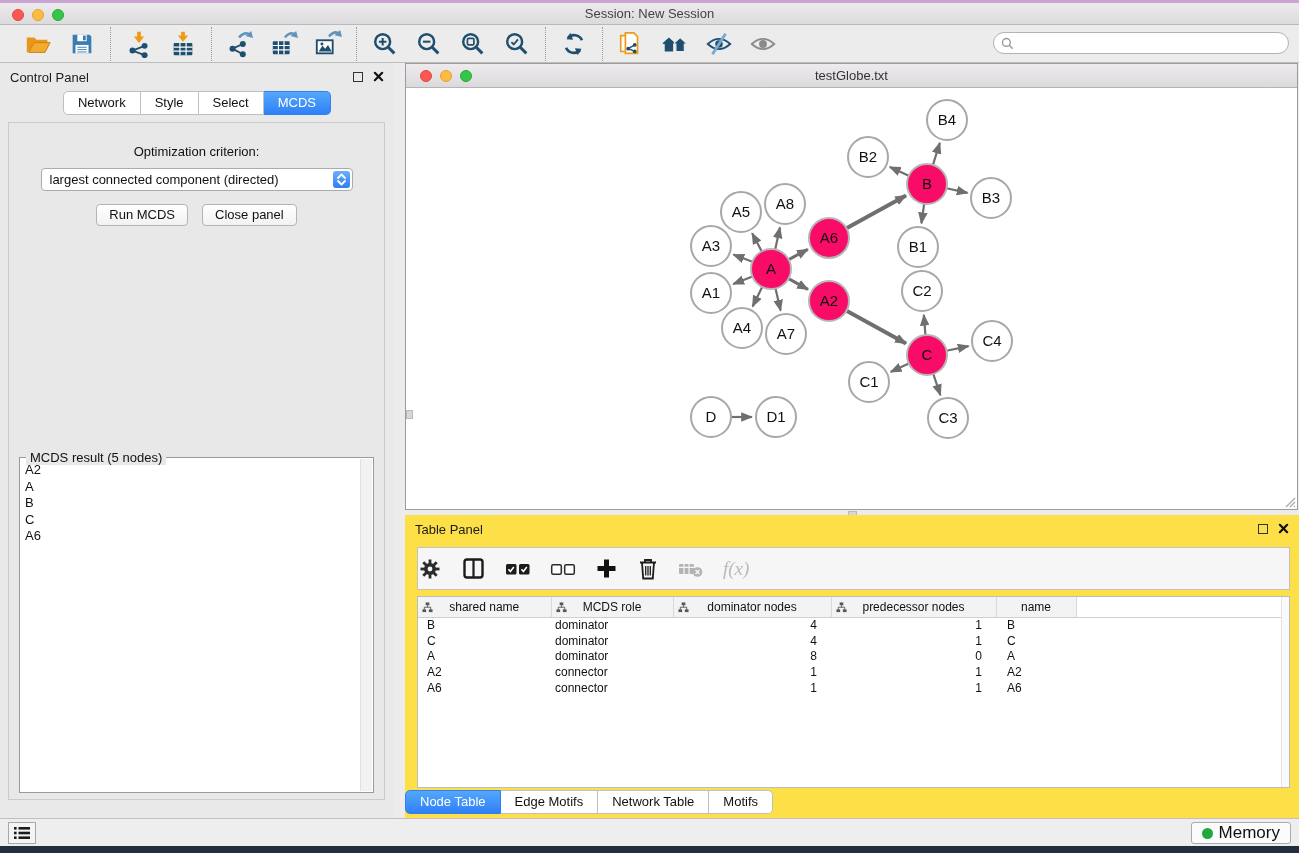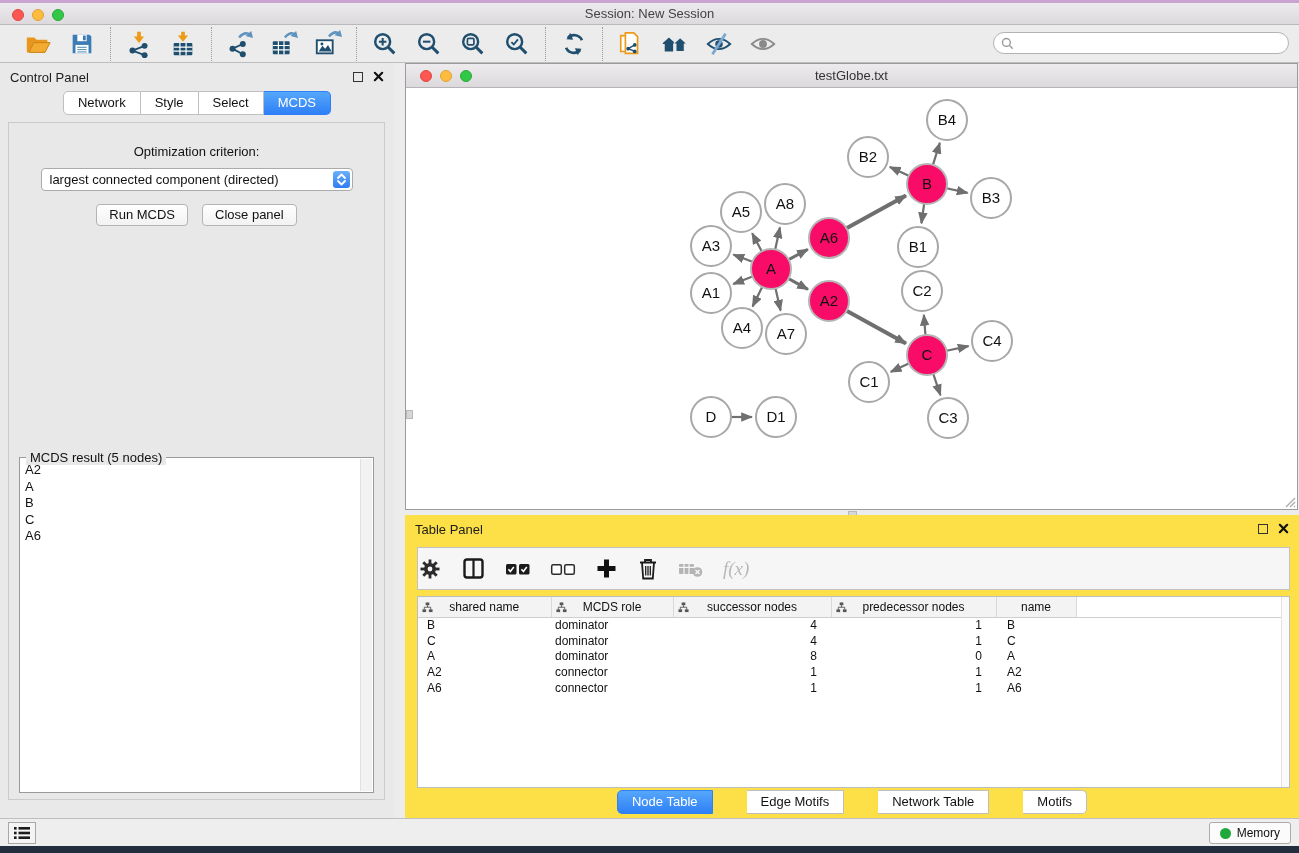--- a/index.html
+++ b/index.html
@@ -93,30 +93,30 @@
   .node-table th { background:#f3f3f3; border-right:1px solid #d9d9d9; border-bottom:1px solid #cfcfcf;
     font-weight:normal; height:20px; position:relative; text-align:center; }
   .node-table th.filler { background:#fff; border-right:none; }
   .node-table th .hicon { position:absolute; left:4px; top:5px; }
   .node-table td { height:15.7px; padding:0 4px; white-space:nowrap; overflow:hidden; }
   .node-table td.r { text-align:right; padding-right:14px; }
   .node-table td.first { padding-left:9px; }
   .node-table td.name { padding-left:11px; }
   .tbl-scroll { position:absolute; right:0; top:0; bottom:0; width:8px; background:#fafafa; border-left:1px solid #e3e3e3; }
 
-  .tp-tabs { position:absolute; left:0; right:0; bottom:4px; display:flex; justify-content:center;gap:34px; }
+  .tp-tabs { position:absolute; left:0; right:0; bottom:4px; display:flex; justify-content:flex-start; }
 
   
   .statusbar { position:absolute; left:0; top:818px; width:1299px; height:28px;
     background:#eeeeee; border-top:1px solid #c0c0c0; }
   .list-btn { position:absolute; left:8px; top:3px; width:28px; height:22px; background:#f4f4f4;
     border:1px solid #a8a8a8; display:flex; align-items:center; justify-content:center; cursor:pointer; }
   .memory-btn { position:absolute; right:8px; top:3px; height:22px; background:#fbfbfb;
     border:1px solid #ababab; border-radius:3px; display:flex; align-items:center; gap:6px;
-    padding:0 10px; font-size:12px; color:#111; cursor:pointer; }
+    padding:0 10px; font-size:17px; color:#111; cursor:pointer; }
   .mem-dot { width:11px; height:11px; border-radius:50%; background:#1fa83c; }
   .bottom-strip { position:absolute; left:0; top:846px; width:1299px; height:7px; background:#222e3e; }
 </style>
 </head>
 <body>
 
 <div class="app">
   <div class="top-strip"></div>
 
   <div class="titlebar">
@@ -507,21 +507,21 @@
                     </g>
                     <path d="M6 3.5v2.2M2.5 8V5.7h7V8" stroke="#555" fill="none" stroke-width="1"></path>
                   </svg><span>MCDS role</span></th>
                 <th style="width: 158px;"><svg class="hicon" width="11" height="11" viewBox="0 0 12 12">
                     <g fill="#555">
                       <rect x="4" y="0.5" width="4" height="3"></rect>
                       <rect x="0.5" y="8" width="4" height="3"></rect>
                       <rect x="7.5" y="8" width="4" height="3"></rect>
                     </g>
                     <path d="M6 3.5v2.2M2.5 8V5.7h7V8" stroke="#555" fill="none" stroke-width="1"></path>
-                  </svg><span>successor nodes</span></th>
+                  </svg><span>dominator nodes</span></th>
                 <th style="width: 165px;"><svg class="hicon" width="11" height="11" viewBox="0 0 12 12">
                     <g fill="#555">
                       <rect x="4" y="0.5" width="4" height="3"></rect>
                       <rect x="0.5" y="8" width="4" height="3"></rect>
                       <rect x="7.5" y="8" width="4" height="3"></rect>
                     </g>
                     <path d="M6 3.5v2.2M2.5 8V5.7h7V8" stroke="#555" fill="none" stroke-width="1"></path>
                   </svg><span>predecessor nodes</span></th>
                 <th style="width: 80px;"><span>name</span></th>
                 <th class="filler"></th>

